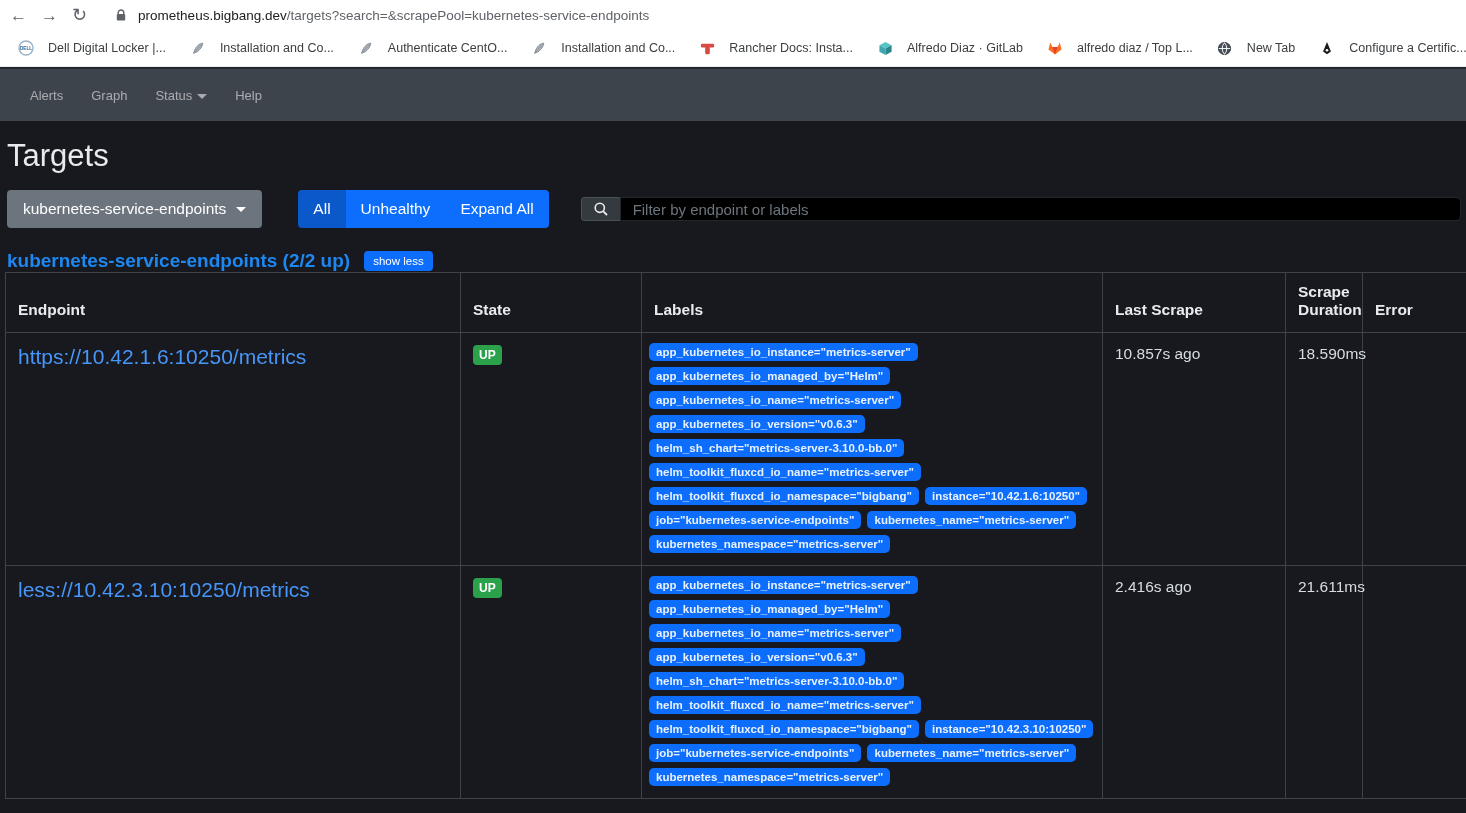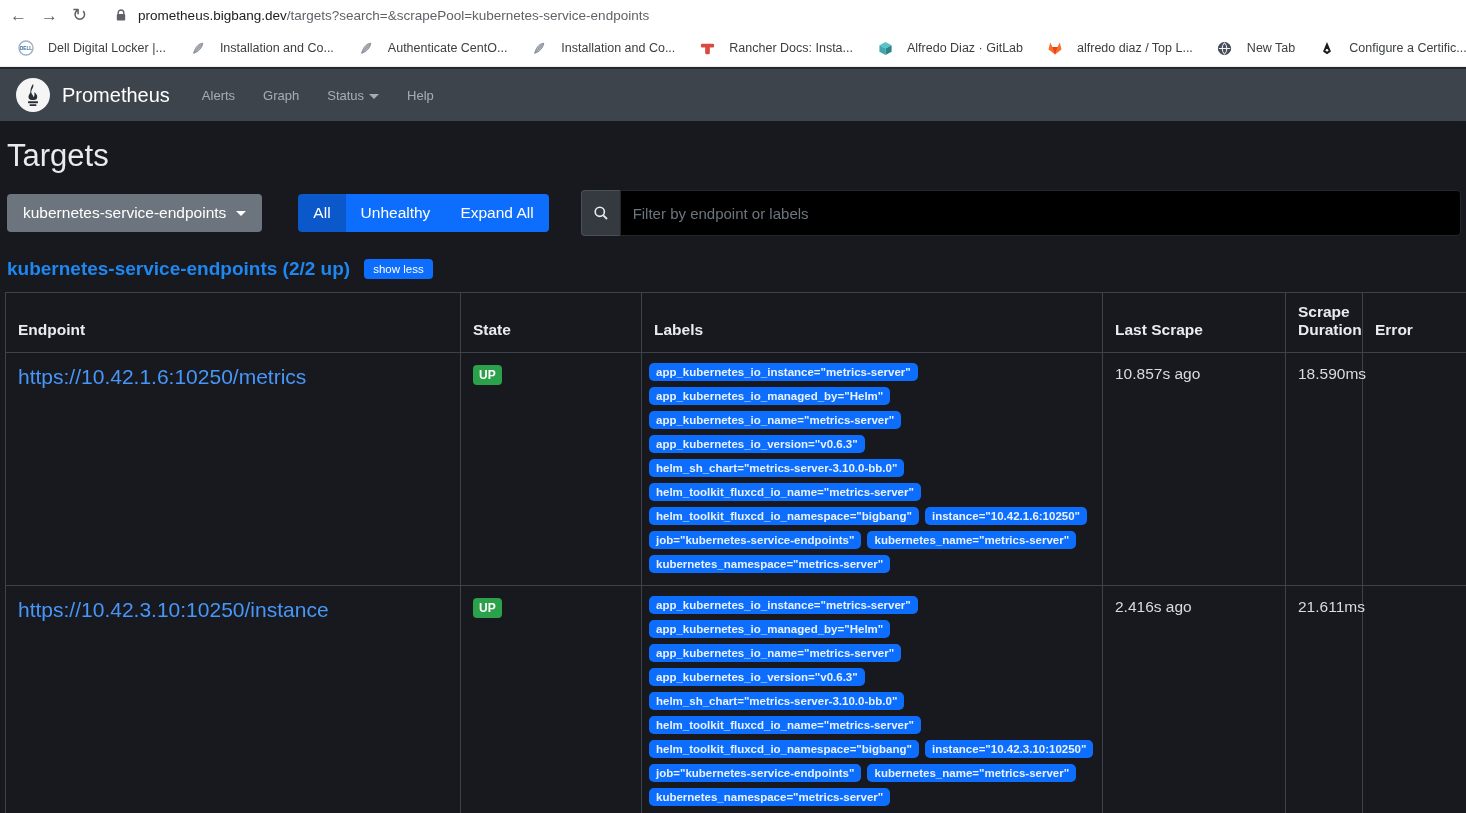--- a/index.html
+++ b/index.html
@@ -31,26 +31,26 @@
   .page-title { font-size:31px; font-weight:500; color:#e8eaed; margin:17px 0 16px 2px; }
 
   .controls { display:flex; align-items:center; margin:0 0 22px 2px; }
   .pool-dd { background:#6c757d; color:#fff; font-size:15.5px; border:none; border-radius:4px; height:38px; padding:16px 16px; display:flex; align-items:center; gap:10px; cursor:pointer; }
   .pool-dd .caret { width:0;height:0;border-left:5px solid transparent;border-right:5px solid transparent;border-top:5px solid #fff; }
   .btn-group { display:flex; margin-left:36px; }
   .fbtn { border:none; color:#fff; font-size:15.5px; height:38px; padding:0 15px; cursor:pointer; background:#0d6efd; }
   .fbtn.active { background:#0a58ca; }
   .fbtn:first-child { border-radius:4px 0 0 4px; }
   .fbtn:last-child { border-radius:0 4px 4px 0; }
-  .searchbar { display:flex; flex:1; margin-left:32px; height:46px; }
+  .searchbar { display:flex; flex:1; margin-left:32px; height:24px; }
   .search-addon { width:39px; background:#343a40; border:1px solid #495057; border-right:none; border-radius:4px 0 0 4px; display:flex; align-items:center; justify-content:center; }
   .search-input { flex:1; background:#000; border:1px solid #23272b; border-radius:0 4px 4px 0; color:#e9ecef; font-size:15px; padding:0 12px; outline:none; font-family:"Liberation Sans",sans-serif; }
   .search-input::placeholder { color:#6c757d; }
 
-  .section-head { display:flex; align-items:center; gap:14px; margin:2px 0 12px 2px; }
+  .section-head { display:flex; align-items:center; gap:14px; margin:2px 0 0 2px; }
   .section-title { color:#1e87f0; font-size:19px; font-weight:bold; }
   .showless { background:#0d6efd; color:#fff; border:none; border-radius:4px; font-size:11.5px; padding:4px 9px; cursor:pointer; font-family:"Liberation Sans",sans-serif; }
 
   
   table.targets { width:100%; border-collapse:collapse; table-layout:fixed; }
   .targets th, .targets td { border:1px solid #3e4349; text-align:left; }
   .targets th { color:#e9ecef; font-size:15.5px; font-weight:bold; vertical-align:bottom; padding:10px 12px 13px; height:57px; }
   .targets td { vertical-align:top; padding:12px; font-size:15.5px; color:#d7dce1; }
   .col-endpoint{width:455px;} .col-state{width:181px;} .col-labels{width:461px;}
   .col-last{width:183px;} .col-dur{width:77px;} .col-err{width:109px;}
@@ -170,30 +170,20 @@
           <rect x="1" y="8.4" width="6.6" height="6.6" fill="#00a4ef"></rect>
           <rect x="8.4" y="8.4" width="6.6" height="6.6" fill="#ffb900"></rect>
         </svg>
     </span>
     <span class="bm-label">Penn State Graduat...</span>
   </div>
 
 </div>
 
 <nav class="pnav">
-  <div class="brand">
-    <span class="logo-circle">
-      <svg width="34" height="34" viewBox="0 0 34 34">
-        <path d="M17 6 C18.5 9 15 11.5 15.3 14.4 C15.5 16.3 17.4 17.2 17.6 19.2 C18.8 17.6 18.6 15.6 18.2 14 C20.7 15.7 21.8 18 21 20.3 C20.6 21.4 19.6 22 18.3 22 L15.7 22 C13.6 22 12.2 20.2 12.5 18.2 C12.8 16.2 14.6 15.3 14.5 12.9 C14.4 10.5 15.7 7.8 17 6 Z" fill="#2b3036"></path>
-        <rect x="12" y="23.2" width="10" height="2" rx="0.6" fill="#2b3036"></rect>
-        <rect x="13.6" y="26.2" width="6.8" height="1.8" rx="0.6" fill="#2b3036"></rect>
-      </svg>
-    </span>
-    <span class="brand-name">Prometheus</span>
-  </div>
   <span class="pnav-link">Alerts</span>
   <span class="pnav-link">Graph</span>
   <span class="pnav-link"><span>Status</span><span class="caret-down"></span></span>
   <span class="pnav-link">Help</span>
 </nav>
 
 <div class="main">
   <h1 class="page-title">Targets</h1>
 
   <div class="controls">
@@ -258,21 +248,21 @@
               <span class="label-badge">job="kubernetes-service-endpoints"</span>
               <span class="label-badge">kubernetes_name="metrics-server"</span>
               <span class="label-badge">kubernetes_namespace="metrics-server"</span>
             </div>
           </td>
         <td>10.857s ago</td>
         <td>18.590ms</td>
         <td></td>
       </tr>
       <tr>
-        <td><a class="endpoint-link">https://10.42.3.10:10250/instance</a></td>
+        <td><a class="endpoint-link">less://10.42.3.10:10250/metrics</a></td>
         <td><span class="state-badge">UP</span></td>
         <td class="labels-cell">
             <div class="labels-wrap">
               <span class="label-badge">app_kubernetes_io_instance="metrics-server"</span>
               <span class="label-badge">app_kubernetes_io_managed_by="Helm"</span>
               <span class="label-badge">app_kubernetes_io_name="metrics-server"</span>
               <span class="label-badge">app_kubernetes_io_version="v0.6.3"</span>
               <span class="label-badge">helm_sh_chart="metrics-server-3.10.0-bb.0"</span>
               <span class="label-badge">helm_toolkit_fluxcd_io_name="metrics-server"</span>
               <span class="label-badge">helm_toolkit_fluxcd_io_namespace="bigbang"</span>

